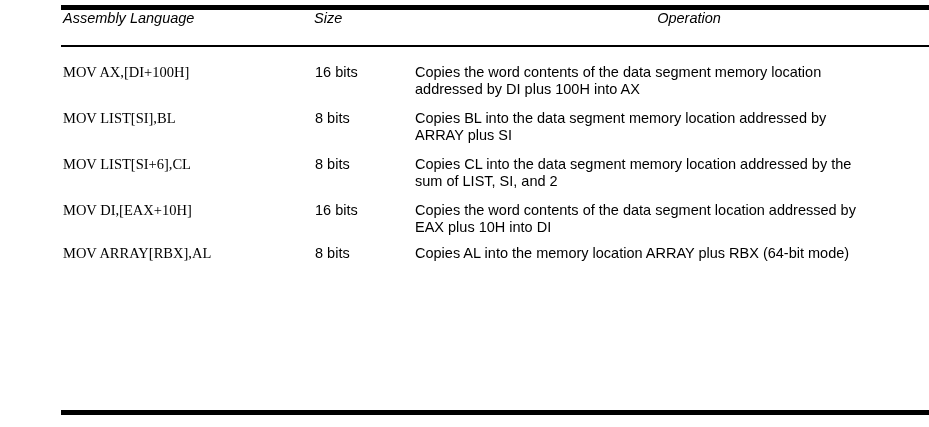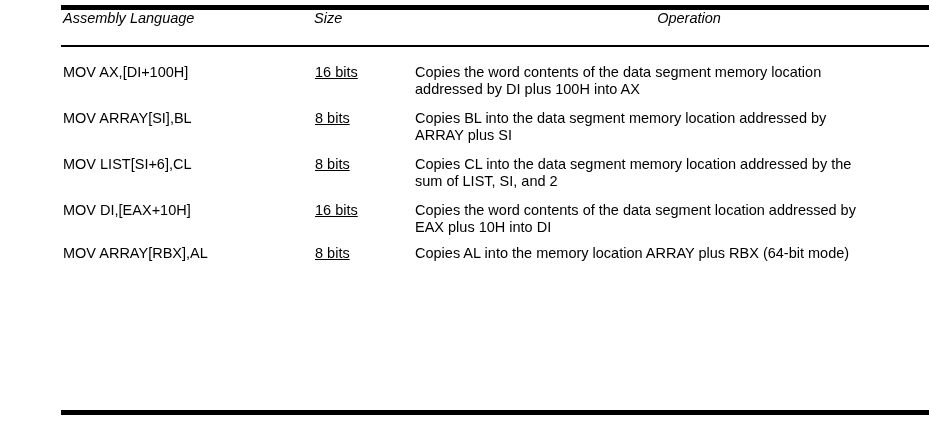--- a/index.html
+++ b/index.html
@@ -62,22 +62,22 @@
 
   tbody tr td {
     vertical-align: top;
     font-size: 14.5px;
     line-height: 17px;
     padding-top: 12px;
     padding-bottom: 0;
   }
   tbody tr:first-child td { padding-top: 16px; }
 
-  td.t-asm  { text-align: left; padding-left: 2px; white-space: nowrap; }
-  td.t-size { text-align: left; white-space: nowrap; text-decoration: underline; }
+  td.t-asm  { text-align: left; padding-left: 2px; white-space: nowrap; font-family: Liberation Serif, serif; }
+  td.t-size { text-align: left; white-space: nowrap; }
   td.t-op   { text-align: left; padding-left: 2px; padding-right: 4px; }
 
   tbody tr.tight td { padding-top: 9px; }
 
   .op-line { display: block; }
 </style>
 </head>
 <body>
 
 <div class="table-wrap">
@@ -102,21 +102,21 @@
     <tbody id="table-body">
         <tr>
           <td class="t-asm">MOV AX,[DI+100H]</td>
           <td class="t-size">16 bits</td>
           <td class="t-op">
             <span class="op-line">Copies the word contents of the data segment memory location</span>
             <span class="op-line">addressed by DI plus 100H into AX</span>
           </td>
         </tr>
         <tr>
-          <td class="t-asm">MOV ARRAY[SI],BL</td>
+          <td class="t-asm">MOV LIST[SI],BL</td>
           <td class="t-size">8 bits</td>
           <td class="t-op">
             <span class="op-line">Copies BL into the data segment memory location addressed by</span>
             <span class="op-line">ARRAY plus SI</span>
           </td>
         </tr>
         <tr>
           <td class="t-asm">MOV LIST[SI+6],CL</td>
           <td class="t-size">8 bits</td>
           <td class="t-op">

